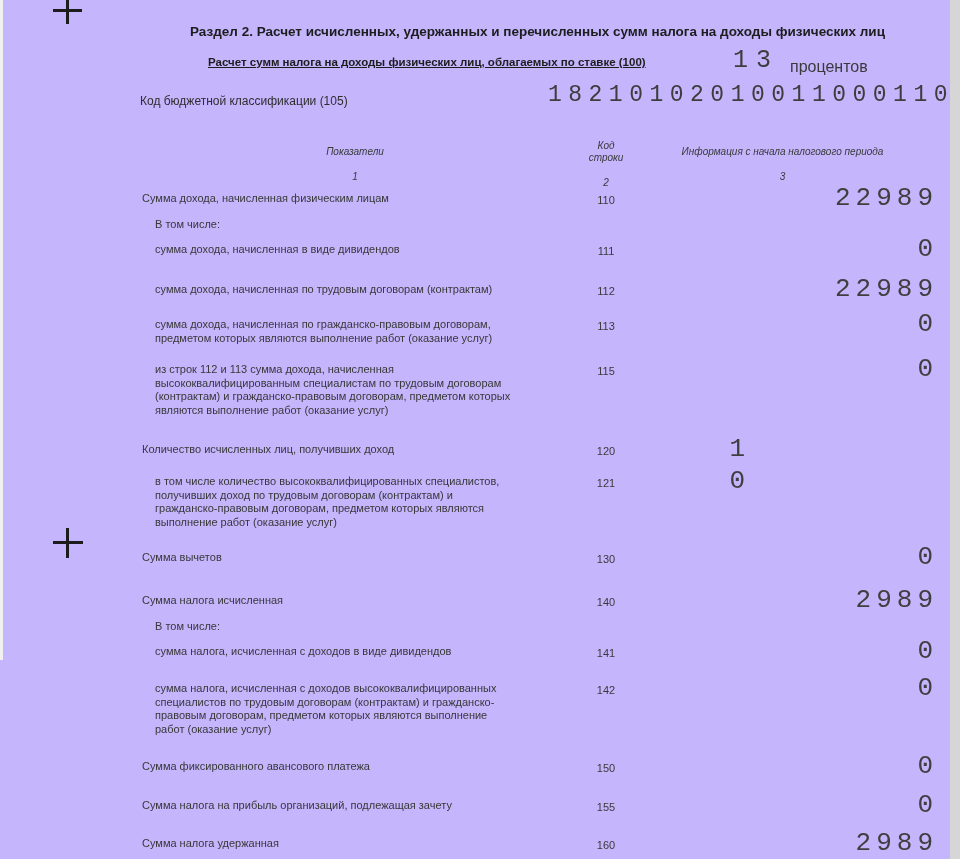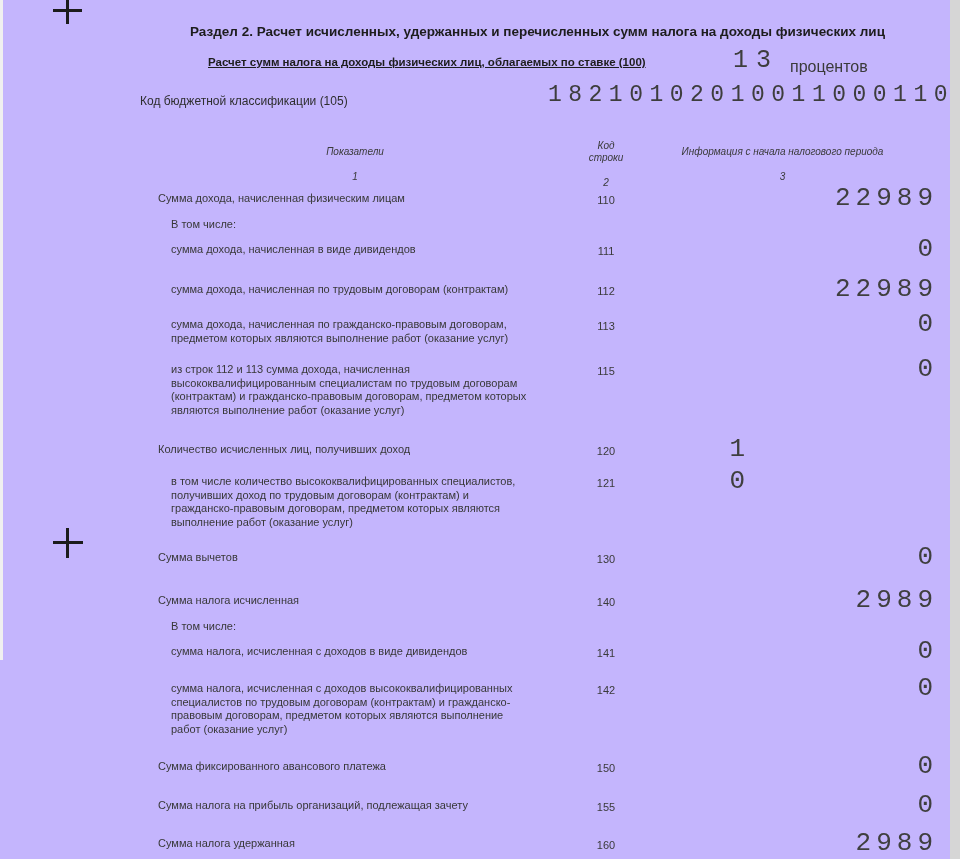--- a/index.html
+++ b/index.html
@@ -22,21 +22,21 @@
   .rate-unit{position:absolute;left:790px;top:58px;font-size:16px;color:#3a3a3a;}
   .bcc-label{position:absolute;left:140px;top:94px;font-size:12px;color:#2e2e2e;}
   .bcc-value{position:absolute;right:6px;top:82px;font-size:23px;letter-spacing:6.5px;}
   .colhead{position:absolute;font-size:10px;font-style:italic;color:#3a3a3a;text-align:center;line-height:12.5px;white-space:pre-line;}
   .ch1{left:300px;top:133px;width:110px;}
   .ch2{left:575px;top:127px;width:62px;}
   .ch3{left:640px;top:133px;width:285px;}
   .row{position:absolute;left:0;width:960px;height:1px;}
   .lbl{
     position:absolute;left:155px;top:0;width:430px;font-size:11px;line-height:13.5px;
-    white-space:pre-line;color:#383838;margin-left:16px;
+    white-space:pre-line;color:#383838;
   }
   .row.main .lbl{left:142px;}
   .code{position:absolute;left:578px;top:2px;width:56px;text-align:center;font-size:11px;color:#3a3a3a;}
   .val{
     position:absolute;right:22px;top:-9px;font-family:"Liberation Mono","DejaVu Sans Mono",monospace;
     font-size:26px;letter-spacing:5px;color:#3f3f3f;
   }
   .val.mid{right:210px;}
 </style>
 </head>

